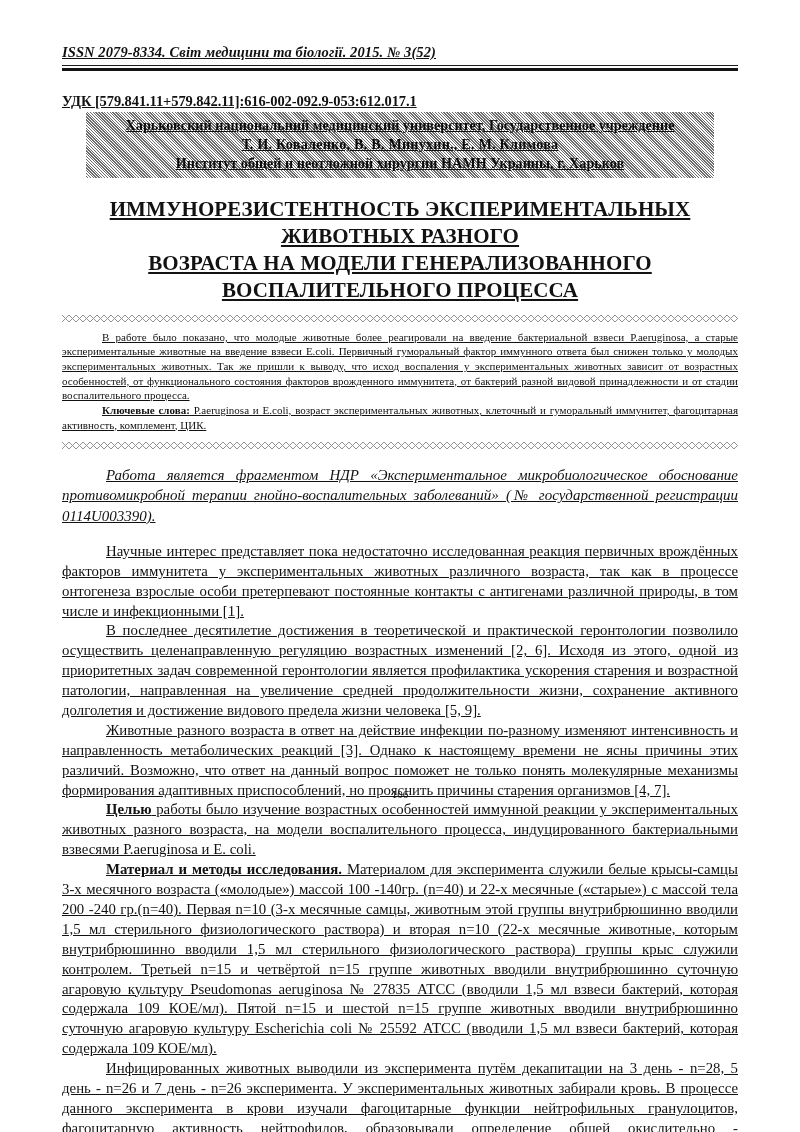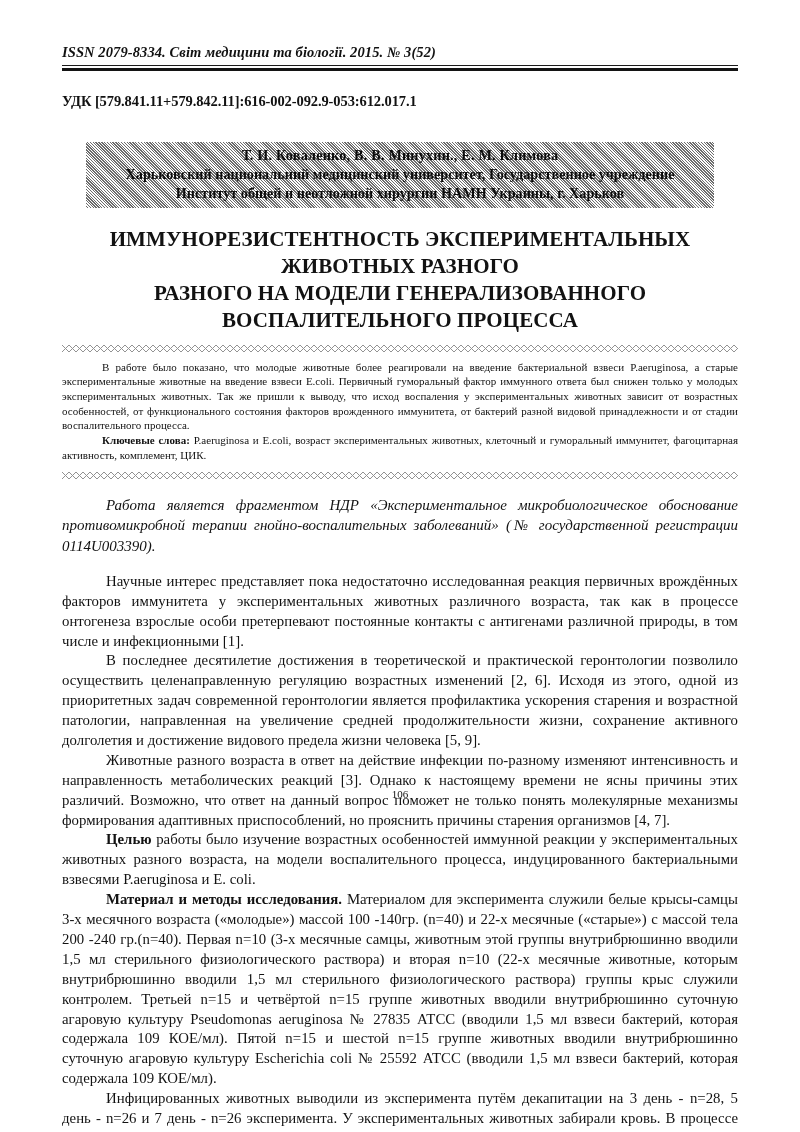--- a/index.html
+++ b/index.html
@@ -14,20 +14,21 @@
     color: #121212;
     position: relative;
     overflow: hidden;
   }
   .page {
     position: relative;
     width: 800px;
     height: 852px;
     box-sizing: border-box;
     padding: 44px 62px 0 62px;
+    text-decoration: underline;
   }
 
   
   .running-head {
     font-style: italic;
     font-weight: bold;
     font-size: 14.5px;
     letter-spacing: 0.1px;
     line-height: 1.2;
     padding-bottom: 3px;
@@ -47,21 +48,21 @@
   .rule-thick {
     height: 3px;
     background: #141414;
   }
 
   
   .udk {
     font-weight: bold;
     font-size: 14.5px;
     letter-spacing: -0.1px;
-    margin-bottom: 32px;
+    margin-bottom: 2px;
     white-space: nowrap;
   }
 
   
   .author-box {
     margin: 0 24px 0 24px;
     padding: 4px 6px 5px 6px;
     text-align: center;
     font-weight: bold;
     font-size: 14.2px;
@@ -156,28 +157,28 @@
 
   <div class="header-rules">
     <div class="rule-thin"></div>
     <div class="rule-gap"></div>
     <div class="rule-thick"></div>
   </div>
 
   <div class="udk">УДК [579.841.11+579.842.11]:616-002-092.9-053:612.017.1</div>
 
   <div class="author-box">
+    <div class="line">Харьковский национальний медицинский университет, Государственное учреждение</div>
     <div class="line authors">Т. И. Коваленко, В. В. Минухин., Е. М. Климова</div>
-    <div class="line">Харьковский национальний медицинский университет, Государственное учреждение</div>
     <div class="line">Институт общей и неотложной хирургии НАМН Украины, г. Харьков</div>
   </div>
 
   <div class="article-title">
     <div>ИММУНОРЕЗИСТЕНТНОСТЬ ЭКСПЕРИМЕНТАЛЬНЫХ ЖИВОТНЫХ РАЗНОГО</div>
-    <div>РАЗНОГО НА МОДЕЛИ ГЕНЕРАЛИЗОВАННОГО ВОСПАЛИТЕЛЬНОГО ПРОЦЕССА</div>
+    <div>ВОЗРАСТА НА МОДЕЛИ ГЕНЕРАЛИЗОВАННОГО ВОСПАЛИТЕЛЬНОГО ПРОЦЕССА</div>
   </div>
 
   <div class="zigzag"></div>
 
   <div class="abstract">
     <p>В работе было показано, что молодые животные более реагировали на введение бактериальной взвеси P.aeruginosa, а старые экспериментальные животные на введение взвеси E.coli. Первичный гуморальный фактор иммунного ответа был снижен только у молодых экспериментальных животных. Так же пришли к выводу, что исход воспаления у экспериментальных животных зависит от возрастных особенностей, от функционального состояния факторов врожденного иммунитета, от бактерий разной видовой принадлежности и от стадии воспалительного процесса.</p>
     <p><span class="kw-label">Ключевые слова:</span><span> P.aeruginosa и E.coli, возраст экспериментальных животных, клеточный и гуморальный иммунитет, фагоцитарная активность, комплемент, ЦИК.</span></p>
   </div>
 
   <div class="zigzag"></div>

